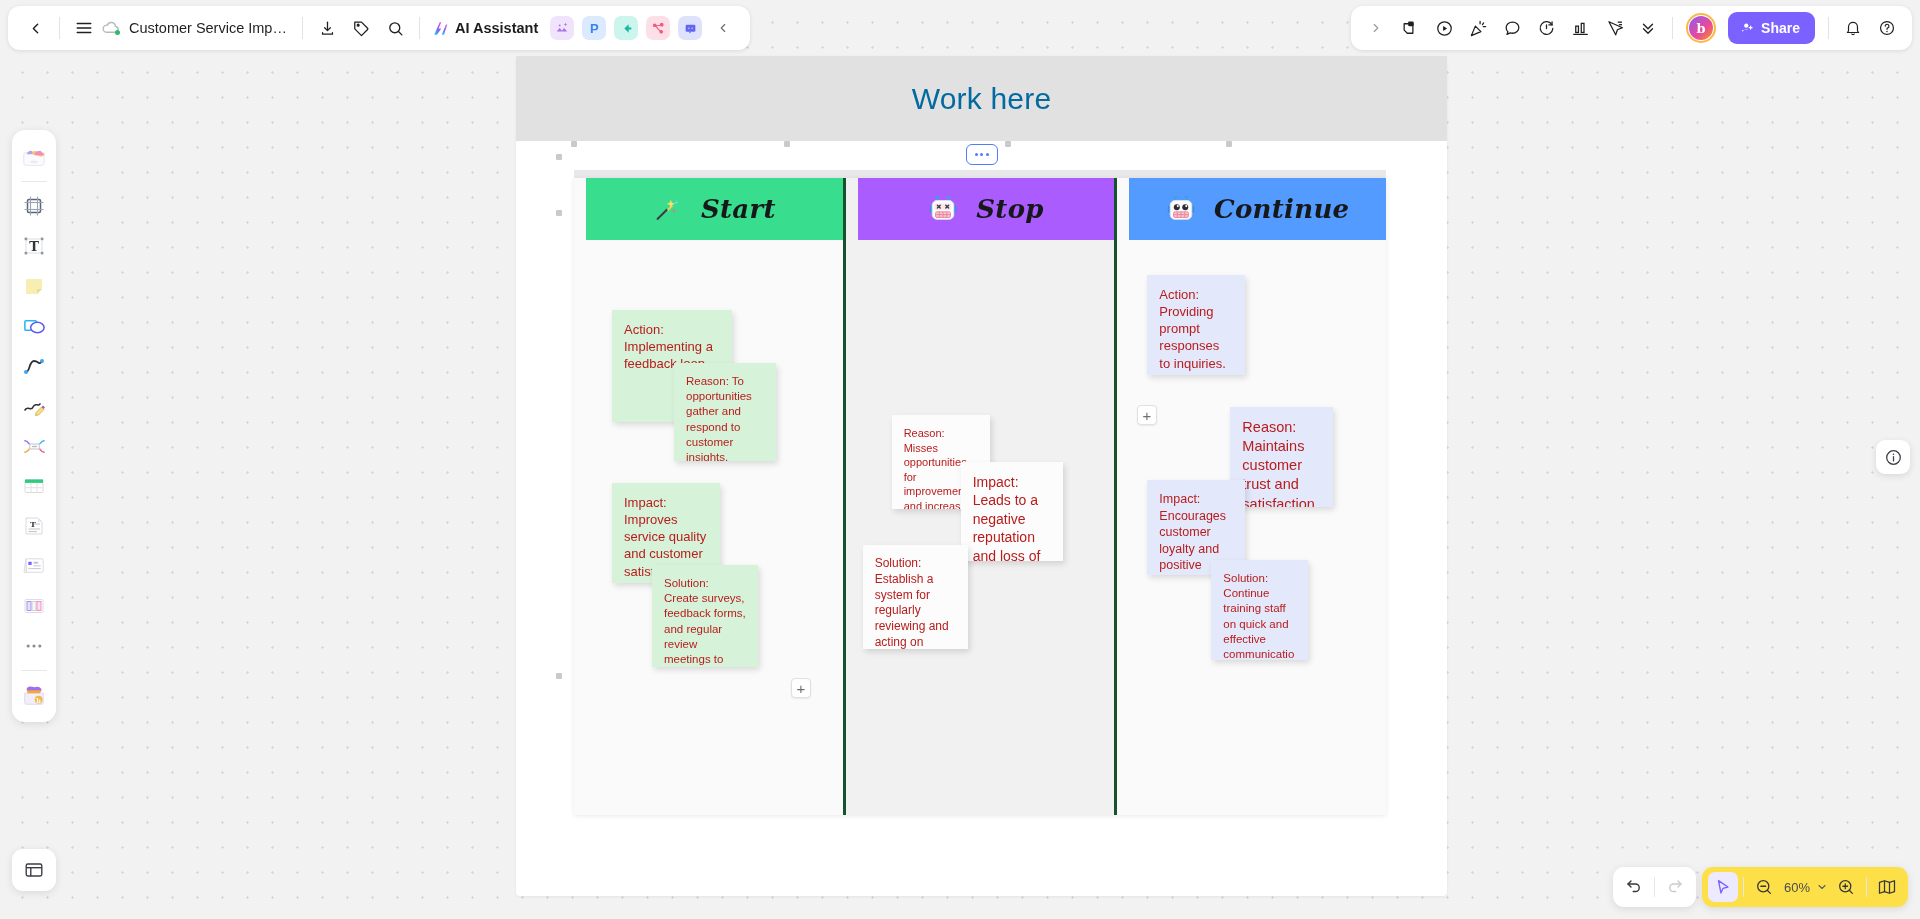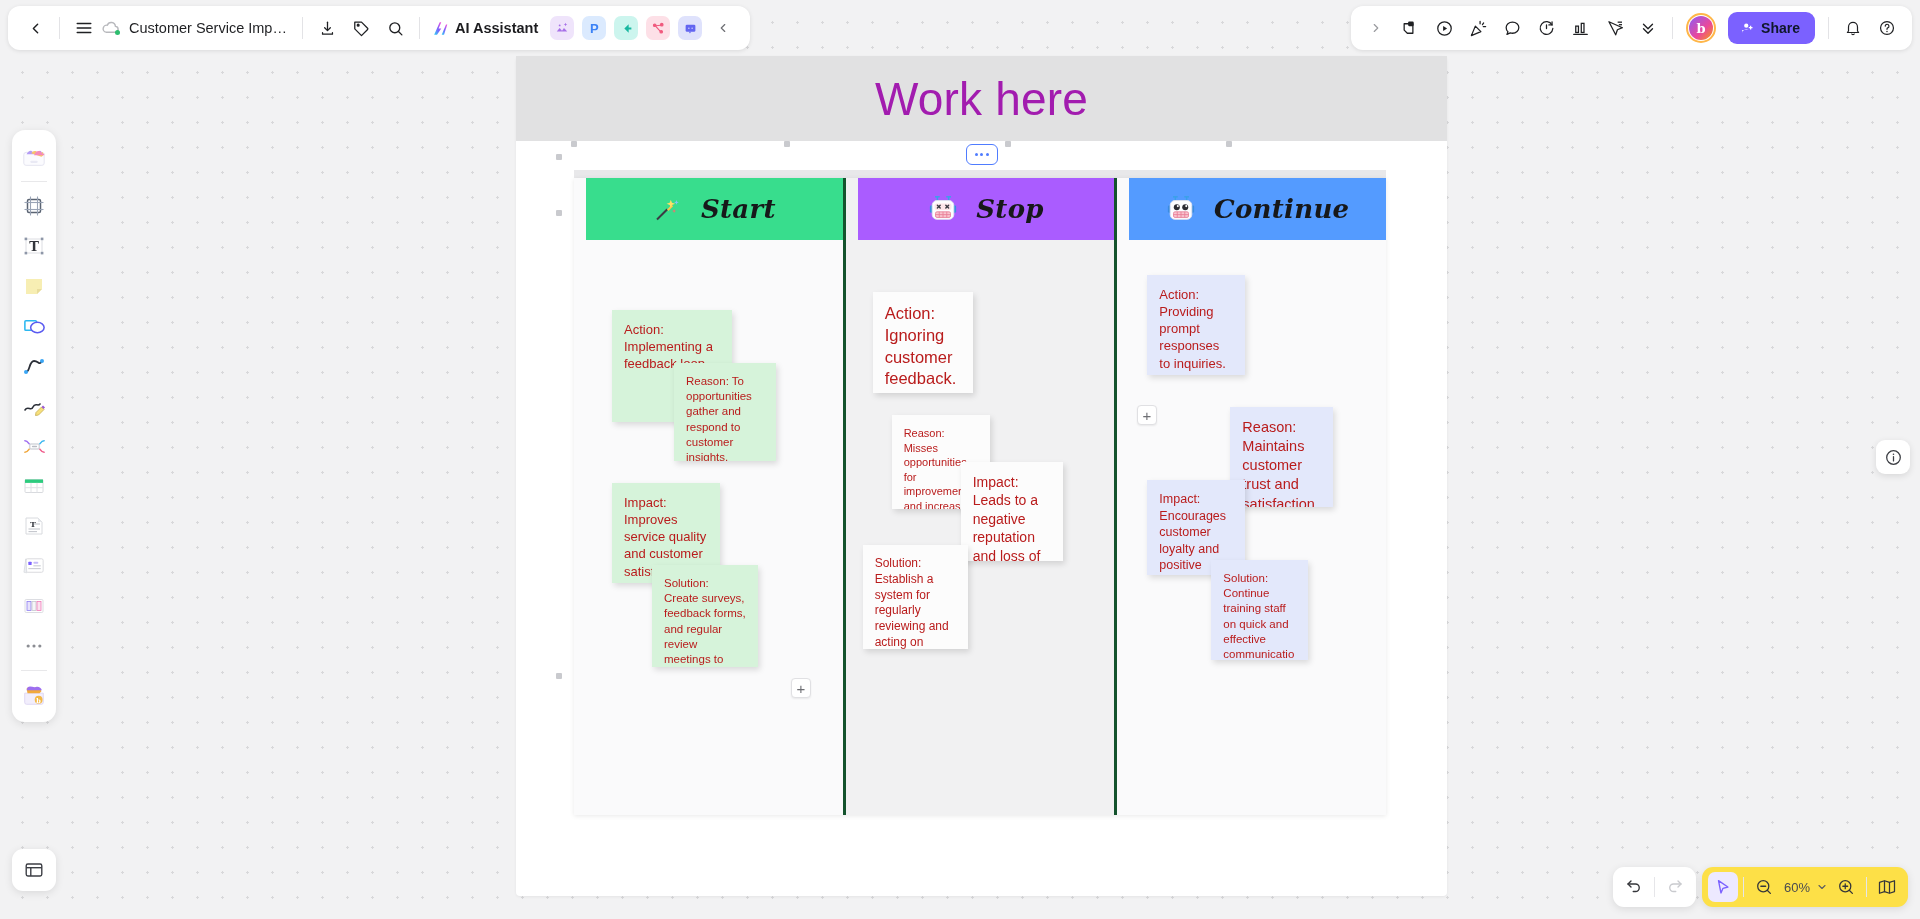--- a/index.html
+++ b/index.html
@@ -53,21 +53,21 @@
 
   
   .topbar-right {
     position: absolute; top: 6px; right: 8px;
     height: 44px; background: #fff; border-radius: 12px;
     display: flex; align-items: center; padding: 0 8px;
     box-shadow: 0 1px 4px rgba(0,0,0,.10); z-index: 40;
   }
   .share-btn {
     display: flex; align-items: center; gap: 6px;
-    background: #7b61ff; color: #0f172a;
+    background: #7b61ff; color: #ffffff;
     height: 32px; padding: 0 15px 0 12px; border-radius: 9px;
     font-size: 14px; font-weight: 600; cursor: pointer; margin: 0 6px;
   }
   .avatar-ring {
     width: 30px; height: 30px; border-radius: 50%;
     border: 2px solid #ffb648;
     display: flex; align-items: center; justify-content: center;
     position: relative; margin: 0 6px; cursor: pointer;
   }
   .avatar-inner {
@@ -105,21 +105,21 @@
     left: 516px; top: 56px; width: 931px; height: 840px;
     background: #fff;
     border-radius: 4px;
     box-shadow: 0 1px 3px rgba(0,0,0,.06);
   }
   .frame-header {
     height: 85px; background: #e1e1e2;
     display: flex; align-items: center; justify-content: center;
   }
   .frame-title {
-    font-size: 46px; font-weight: 400; color: #a21caf;
+    font-size: 30px; font-weight: 400; color: #0369a1;
     letter-spacing: .2px;
   }
   .frame-dots {
     position: absolute; top: 88px; left: 50%; transform: translateX(-50%);
     width: 32px; height: 21px; border: 1.6px solid #4f7cff;
     border-radius: 6px; background: #fff;
     display: flex; align-items: center; justify-content: center; gap: 2.5px;
     cursor: pointer; z-index: 12;
   }
   .frame-dots i { width: 3px; height: 3px; border-radius: 50%; background: #4f7cff; display: block;}
@@ -599,21 +599,20 @@
                   <line x1="12" y1="19" x2="12" y2="25"></line>
                   <line x1="16" y1="19" x2="16" y2="25"></line>
                   <line x1="20" y1="19" x2="20" y2="25"></line>
                   <line x1="8" y1="22" x2="24" y2="22"></line>
                 </g>
             </svg>
           </span>
           <span class="col-head-label">Stop</span>
         </div>
         <div class="col-body">
-          <div class="note white" style="left:27px; top:52px; width:100px; height:101px; font-size:16.5px;">Action: Ignoring customer feedback.</div>
           <div class="note white" style="left:46px; top:175px; width:98px; height:94px; font-size:11px;">Reason: Misses opportunities for improvement and increases customer dissatisfaction.</div>
           <div class="note white" style="left:115px; top:222px; width:102px; height:99px; font-size:14px;">Impact: Leads to a negative reputation and loss of customers.</div>
           <div class="note white" style="left:17px; top:305px; width:105px; height:104px; font-size:12px;">Solution: Establish a system for regularly reviewing and acting on feedback.</div>
         </div>
       </div>
 
       <div class="col">
         <div class="col-head" style="background:#549bff;">
           <span class="emoji">
             <svg class="emoji" viewBox="0 0 32 32">

